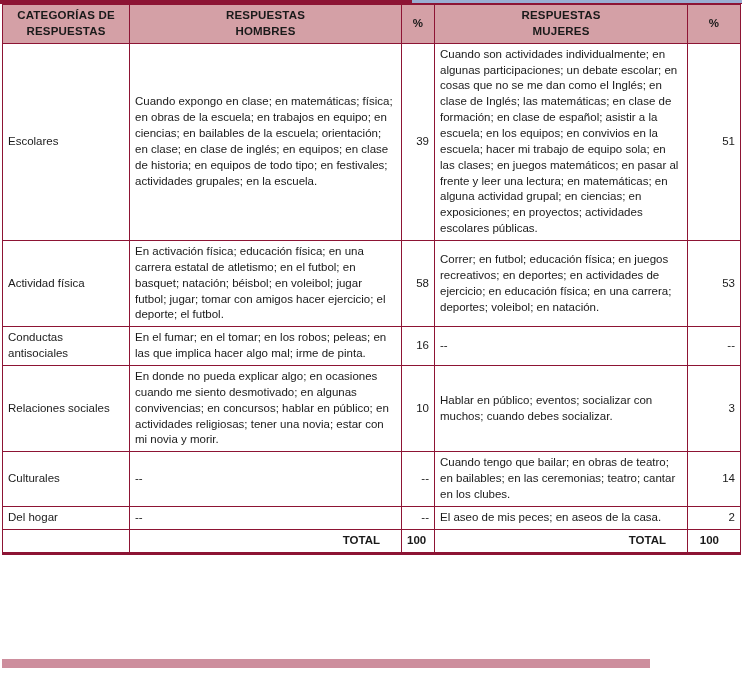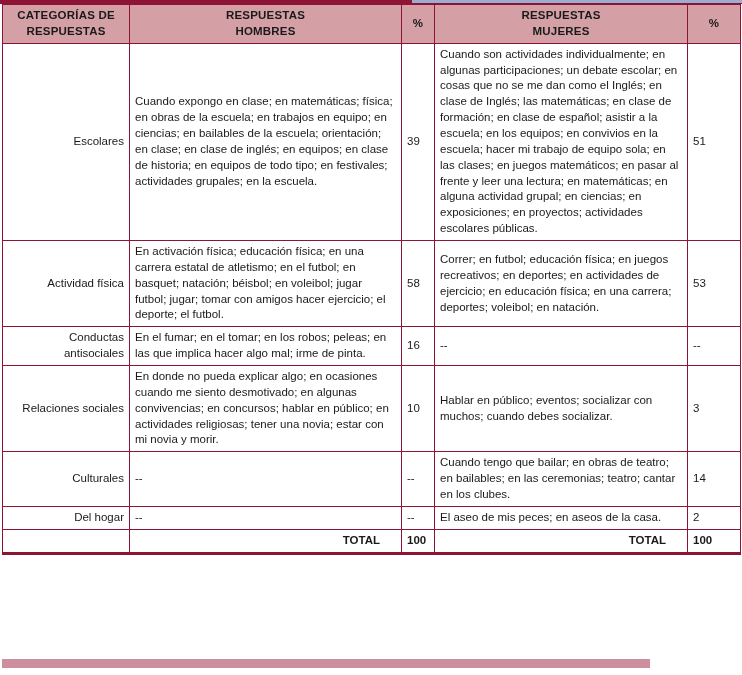--- a/index.html
+++ b/index.html
@@ -72,32 +72,32 @@
     border-bottom: 2px solid #8d1434;
   }
 
   
   col.c-cat  { width: 127px; }
   col.c-men  { width: 272px; }
   col.c-p1   { width: 33px;  }
   col.c-wom  { width: 253px; }
   col.c-p2   { width: 53px;  }
 
-  td.cat    { text-align: right; margin-top: 32px;  }
+  td.cat    { text-align: left; margin-top: 32px;  }
   td.resp   { text-align: left;  }
-  td.pct    { text-align: left; padding-right: 6px; }
+  td.pct    { text-align: right; padding-right: 6px; }
 
   tr.total-row td {
     font-weight: bold;
     text-align: right;
     padding-right: 21px;
     font-size: 11.5px;
   }
   tr.total-row td.blank { border-left: 1px solid #8d1434; }
-  tr.total-row td.pct { text-align: left; margin-left: 42px; }
+  tr.total-row td.pct { text-align: right; margin-left: 42px; }
 
   tbody tr:last-child td { border-bottom: 3px solid #8d1434; }
 
   
   #footer-bar {
     position: absolute;
     left: 2px;
     top: 659px;
     width: 648px;
     height: 9px;

